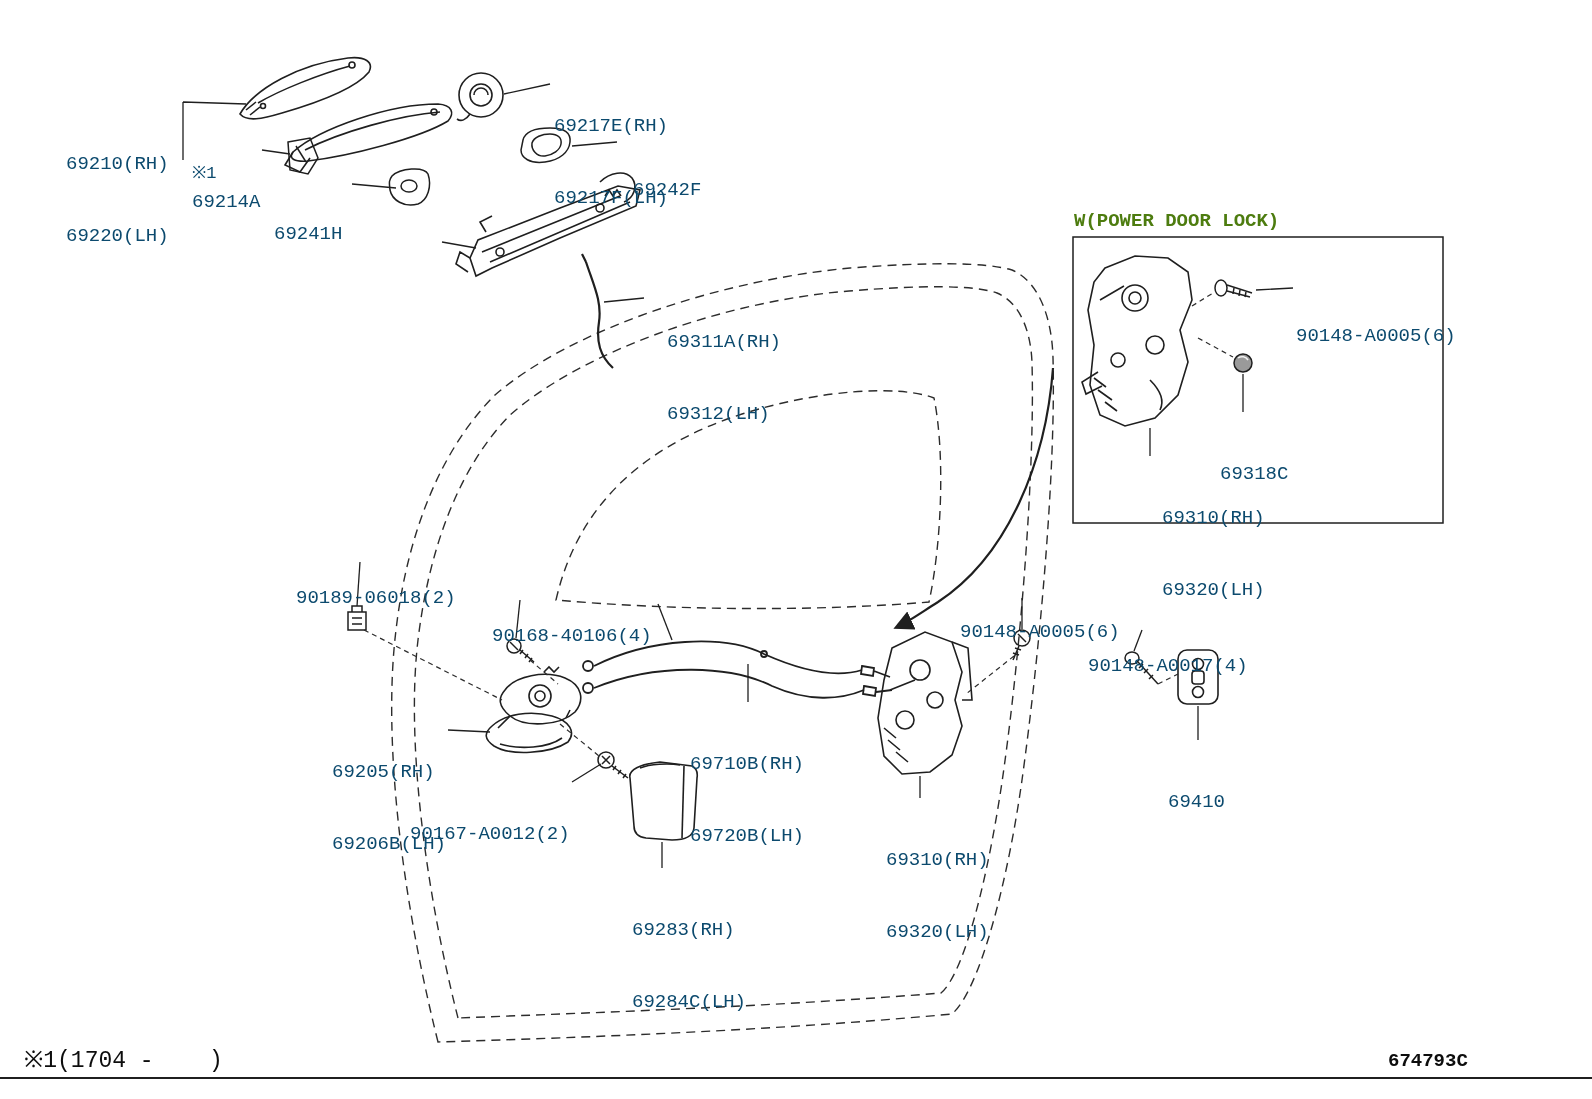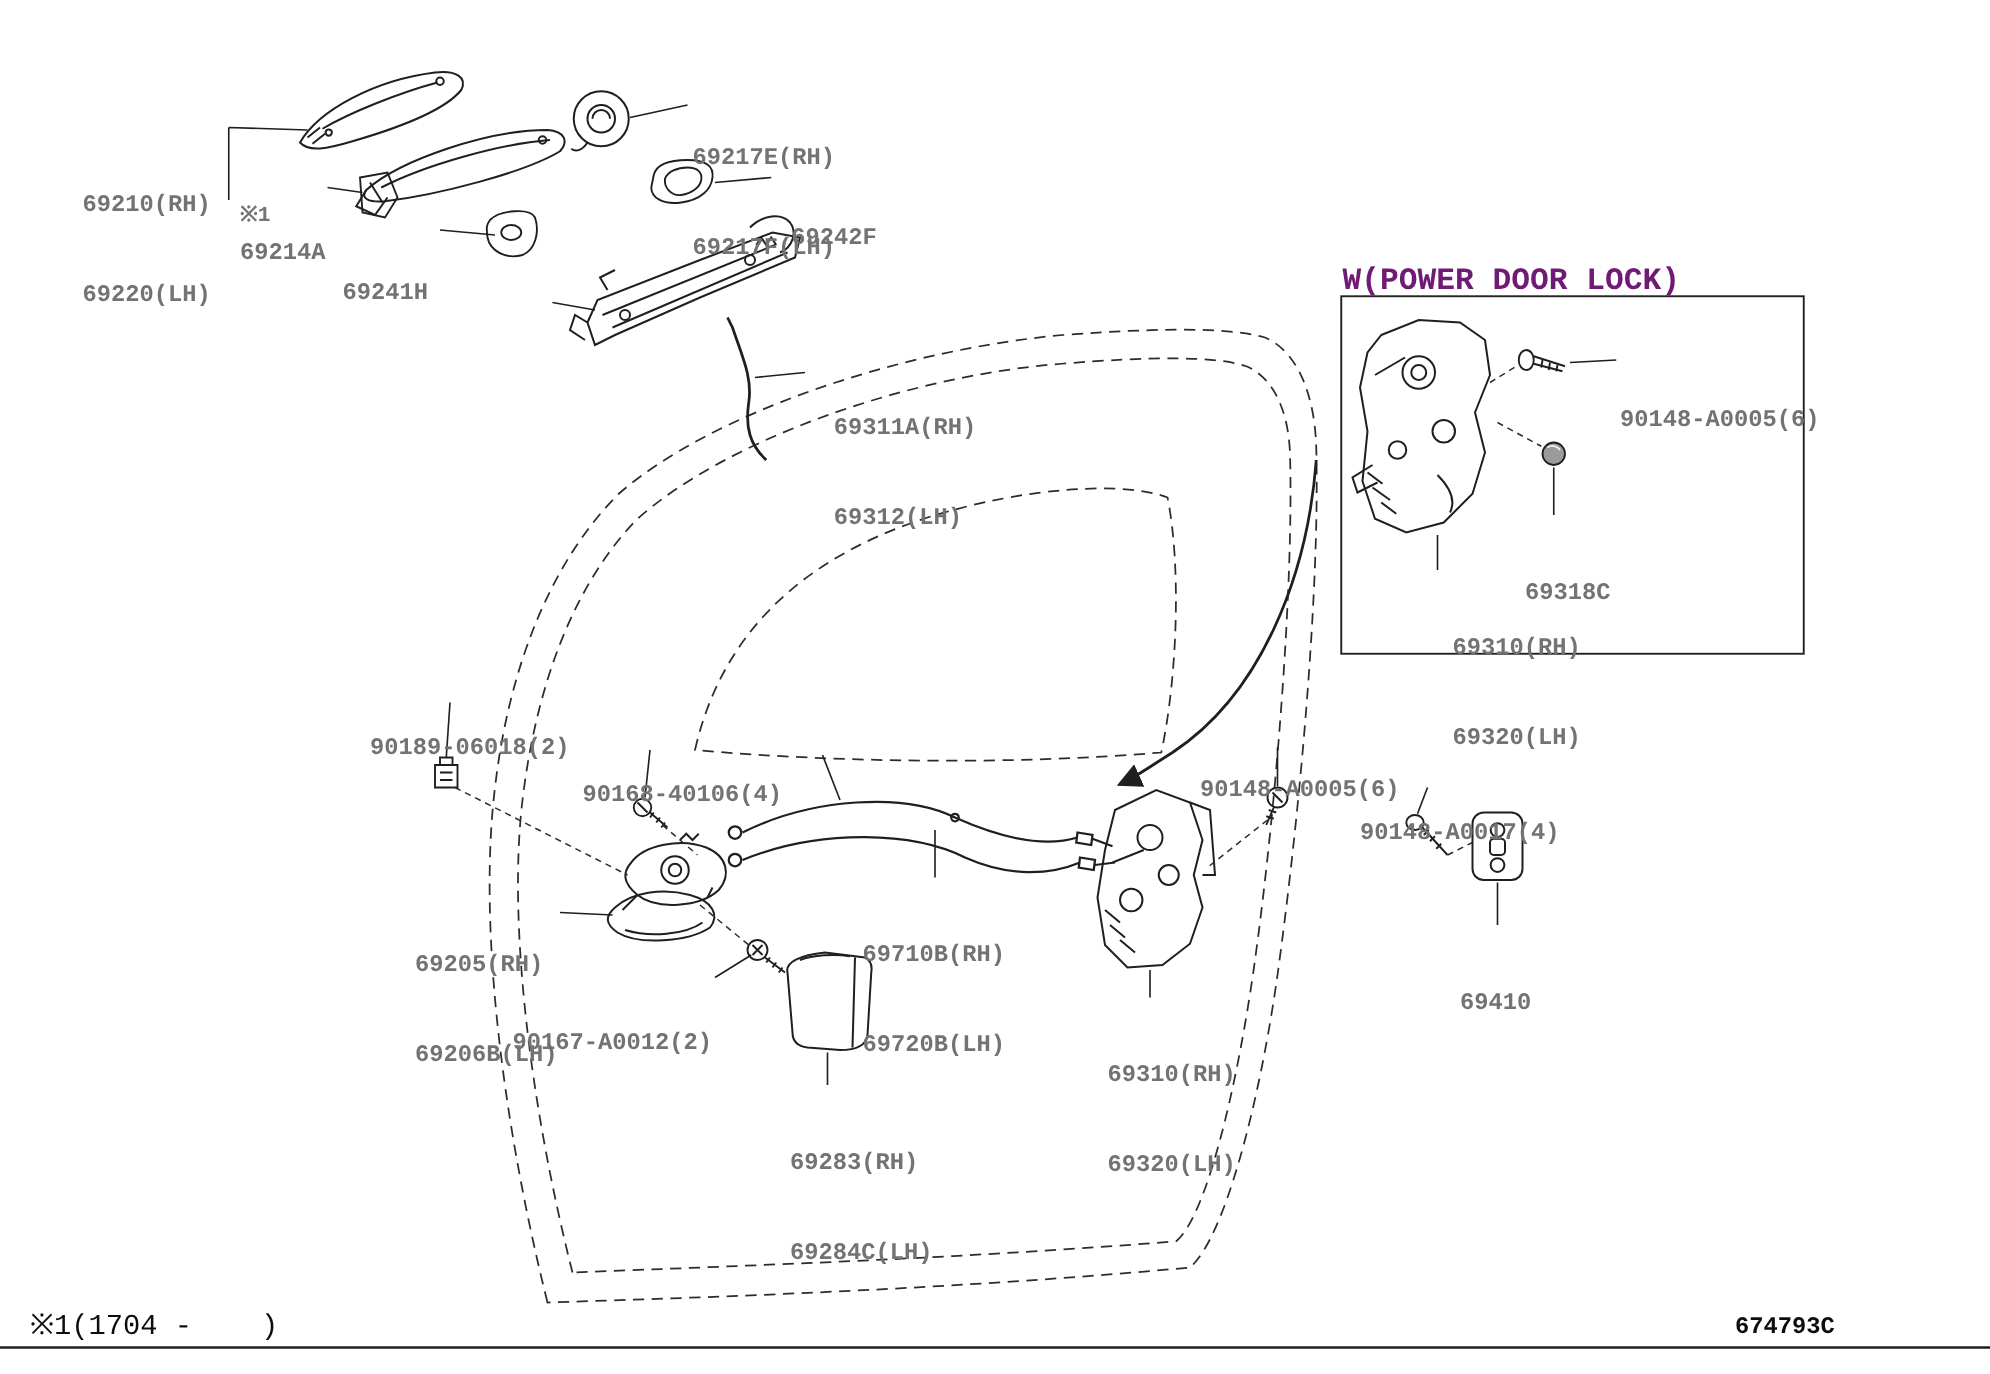--- a/index.html
+++ b/index.html
@@ -3,25 +3,25 @@
 <meta charset="utf-8">
 <style>
   html,body { margin:0; padding:0; background:#ffffff; }
   .stage {
     position:relative; width:1592px; height:1099px; background:#ffffff;
     font-family:"Liberation Mono","DejaVu Sans Mono",monospace;
     overflow:hidden; color:#0d0d0d;
   }
   svg.art { position:absolute; left:0; top:0; }
   .label {
-    position:absolute; font-weight:700; font-size:19px; line-height:24px;
-    white-space:pre; letter-spacing:0px; color:#737373;
+    position:absolute; font-weight:400; font-size:19px; line-height:24px;
+    white-space:pre; letter-spacing:0px; color:#0c4a6e;
   }
   .label.small { font-size:17px; line-height:21px; }
-  .box-title { position:absolute; font-weight:700; font-size:25px; color:#701a75; white-space:pre; }
+  .box-title { position:absolute; font-weight:700; font-size:19px; color:#4d7c0f; white-space:pre; }
   .footnote { position:absolute; font-weight:400; font-size:23px; color:#0d0d0d; white-space:pre; }
   .doccode  { position:absolute; font-weight:700; font-size:19px; color:#0d0d0d; white-space:pre; }
 </style>
 </head>
 <body>
 
 <div class="stage">
 
   <svg class="art" width="1592" height="1099" viewBox="0 0 1592 1099">
     <defs>
@@ -268,21 +268,21 @@
 
   <div class="label" style="left:1162px; top:458px;">
     <div>69310(RH)</div>
     <div>69320(LH)</div>
   </div>
 
   <div class="label" style="left:296px; top:538px;">
     <div>90189-06018(2)</div>
   </div>
 
-  <div class="label" style="left:466px; top:576px;">
+  <div class="label" style="left:492px; top:576px;">
     <div>90168-40106(4)</div>
   </div>
 
 
   <div class="label" style="left:960px; top:572px;">
     <div>90148-A0005(6)</div>
   </div>
 
   <div class="label" style="left:1088px; top:606px;">
     <div>90148-A0017(4)</div>

